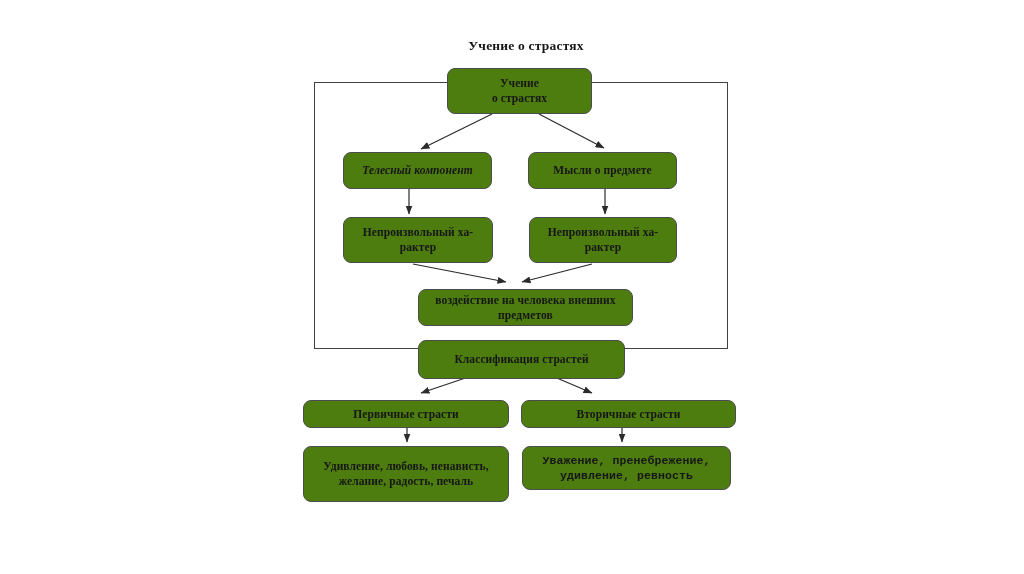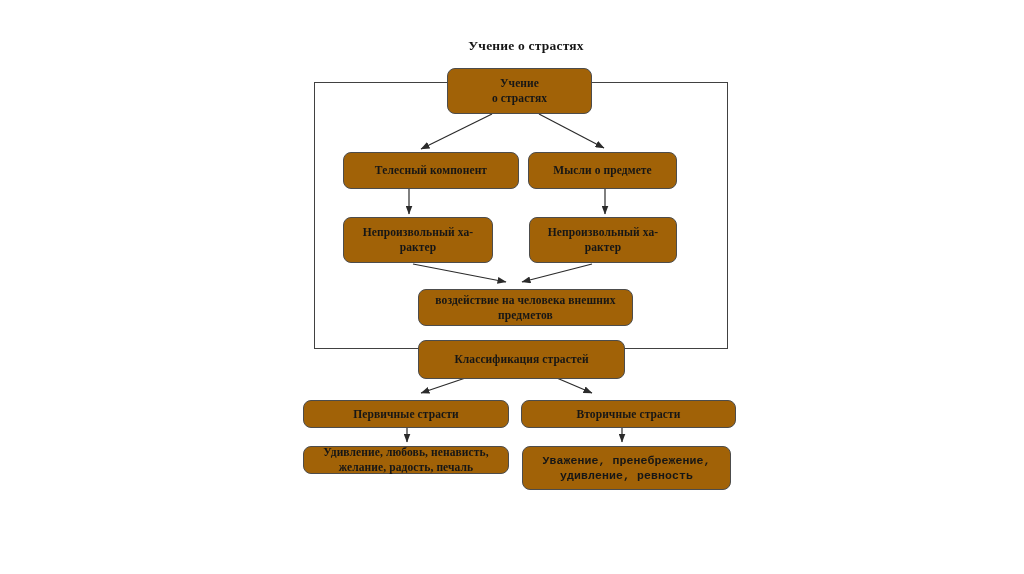--- a/index.html
+++ b/index.html
@@ -43,46 +43,46 @@
     left: 0;
     top: 0;
     width: 1024px;
     height: 574px;
     z-index: 2;
   }
 
   .node {
     position: absolute;
     z-index: 3;
-    background: #a16207;
+    background: #4d7c0f;
     border: 1px solid #4c4c4c;
     border-radius: 8px;
     display: flex;
     align-items: center;
     justify-content: center;
     text-align: center;
     font-size: 11.5px;
     line-height: 15px;
     font-weight: bold;
     color: #161616;
     white-space: pre-line;
     padding: 2px 4px;
     letter-spacing: 0.1px;
   }
 
   .n-root      { left: 447px; top:  68px; width: 145px; height: 46px; }
-  .n-bodily    { left: 343px; top: 152px; width: 176px; height: 37px; }
+  .n-bodily    { left: 343px; top: 152px; width: 149px; height: 37px; font-style: italic; }
   .n-thoughts  { left: 528px; top: 152px; width: 149px; height: 37px; }
   .n-invol-l   { left: 343px; top: 217px; width: 150px; height: 46px; }
   .n-invol-r   { left: 529px; top: 217px; width: 148px; height: 46px; }
   .n-impact    { left: 418px; top: 289px; width: 215px; height: 37px; }
   .n-class     { left: 418px; top: 340px; width: 207px; height: 39px; }
   .n-primary   { left: 303px; top: 400px; width: 206px; height: 28px; }
   .n-secondary { left: 521px; top: 400px; width: 215px; height: 28px; }
-  .n-prim-ex   { left: 303px; top: 446px; width: 206px; height: 28px; }
+  .n-prim-ex   { left: 303px; top: 446px; width: 206px; height: 56px; }
   .n-sec-ex    { left: 522px; top: 446px; width: 209px; height: 44px; font-family: Liberation Mono, monospace; }
 </style>
 </head>
 <body>
 
 <div class="stage">
 
   <div class="diagram-title">Учение о страстях</div>
 
   <div class="frame"></div>

